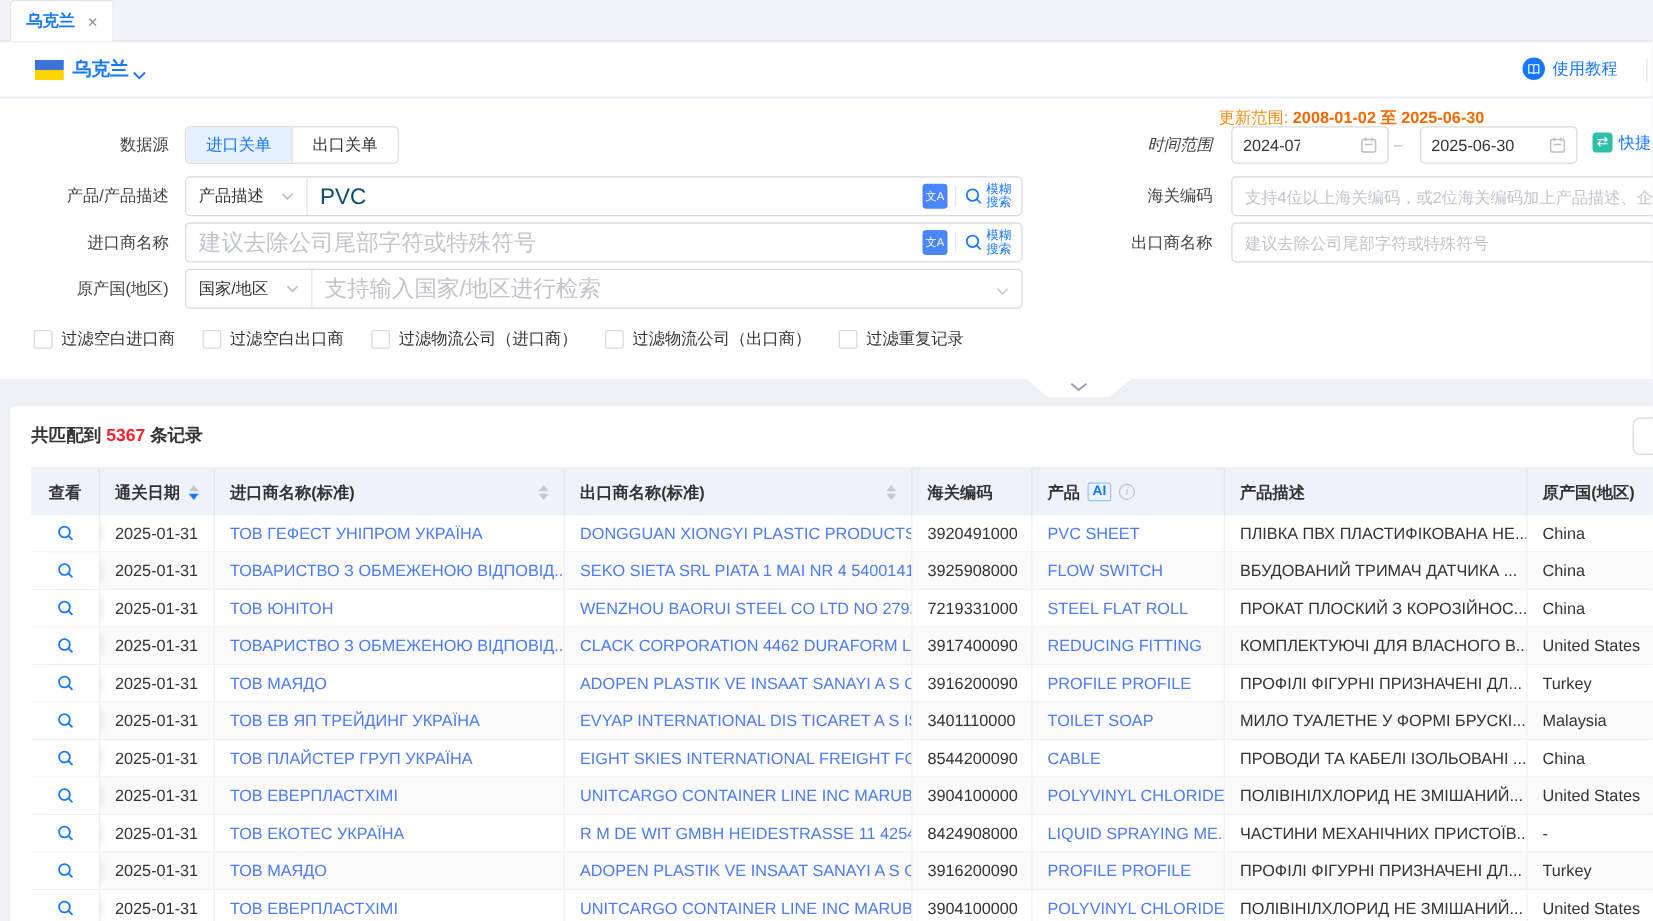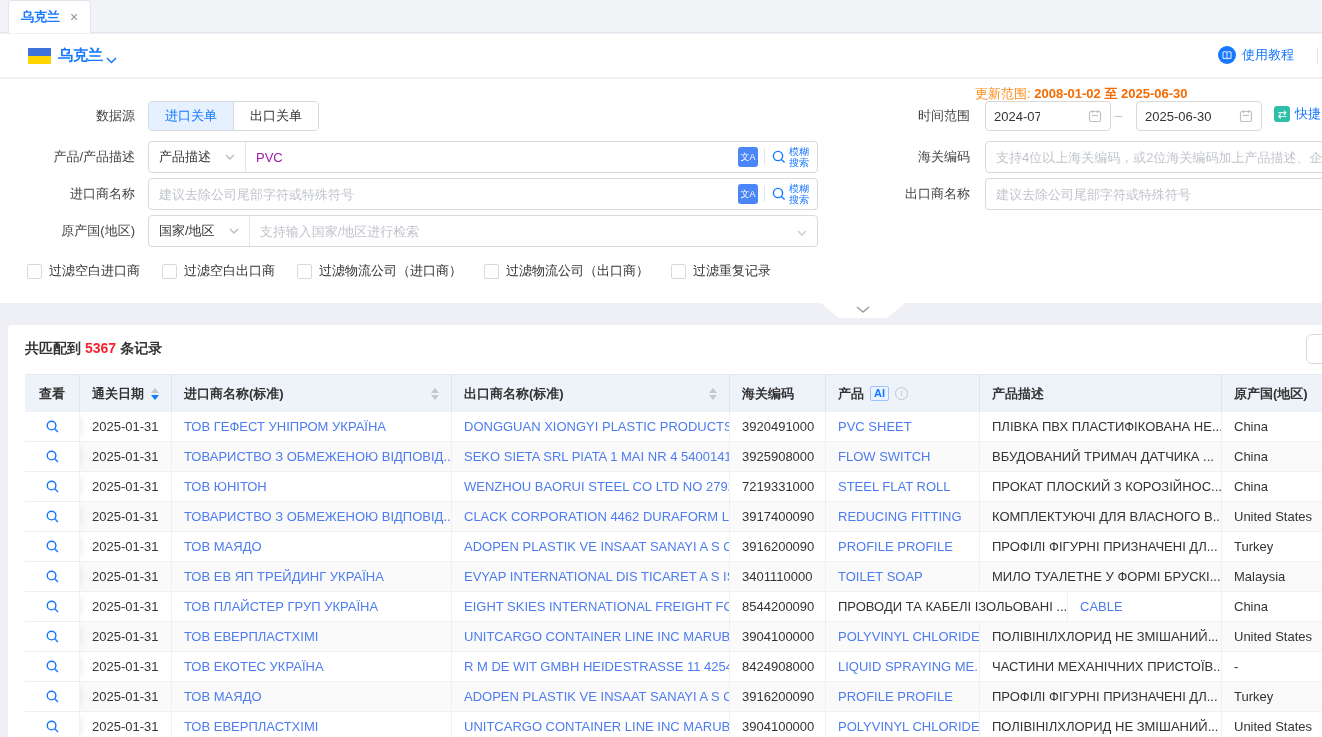--- a/index.html
+++ b/index.html
@@ -48,22 +48,22 @@
     font-family:inherit; background:transparent; }
   .range-sep { position:absolute; top:22px; left:1115px; line-height:30px; color:#bbb; }
   .quick { position:absolute; top:26px; left:1274px; display:flex; align-items:center; gap:5px; color:#1677ff; cursor:pointer; }
   .quick-icon { width:16px; height:16px; border-radius:3px; background:#2fbfa8; color:#fff;
     font-size:11px; line-height:16px; text-align:center; }
 
   .combo { position:absolute; left:148px; height:32px; border:1px solid #d9d9d9; border-radius:4px;
     background:#fff; display:flex; align-items:center; width:670px; }
   .combo-select { display:flex; align-items:center; gap:14px; padding:0 10px; height:100%;
     border-right:1px solid #e5e5e5; cursor:pointer; white-space:nowrap; }
-  .combo input { flex:1; border:none; outline:none; padding:0 10px; font-size:13px;
-    font-family:inherit; color:#a21caf; min-width:0; background:transparent; }
+  .combo input { flex:1; border:none; outline:none; padding:0 10px; font-size:18px;
+    font-family:inherit; color:#0c4a6e; min-width:0; background:transparent; }
   .combo input::placeholder, .plain-input input::placeholder { color:#c0c4cc; }
   .combo-tools { display:flex; align-items:center; gap:6px; padding-right:6px; }
   .trans-icon { width:20px; height:20px; border-radius:3px; background:#4a86f7; color:#fff;
     font-size:9px; display:flex; align-items:center; justify-content:center; cursor:pointer; }
   .tool-div { width:1px; height:16px; background:#e3e5ea; }
   .fuzzy { display:flex; align-items:center; gap:2px; color:#1677ff; cursor:pointer; }
   .fuzzy-text { font-size:10px; line-height:11px; width:22px; }
   .plain-input { position:absolute; left:985px; width:360px; height:32px; border:1px solid #d9d9d9;
     border-radius:4px; background:#fff; display:flex; align-items:center; }
   .plain-input input { flex:1; border:none; outline:none; padding:0 10px; font-size:13px;
@@ -158,21 +158,21 @@
       <span class="uto">至</span>
       <span class="udate">2025-06-30</span>
     </div>
 
     <div class="f-label" style="left:0;top:22px;width:135px;">数据源</div>
     <div class="seg-group">
       <div class="seg active">进口关单</div>
       <div class="seg">出口关单</div>
     </div>
 
-    <div class="f-label" style="left:850px;top:22px;width:120px;">时间范围</div>
+    <div class="f-label" style="left:850px;top:22px;width:120px;font-style:italic;">时间范围</div>
     <div class="date-input" style="left:985px;gap:48px;">
       <input value="2024-07-01" style="">
       <svg class="caret-svg" width="14" height="14" viewBox="0 0 14 14">
           <rect x="1.5" y="2.5" width="11" height="10" rx="1.5" fill="none" stroke="#bfbfbf" stroke-width="1.2"></rect>
           <line x1="4.5" y1="1" x2="4.5" y2="4" stroke="#bfbfbf" stroke-width="1.2"></line>
           <line x1="9.5" y1="1" x2="9.5" y2="4" stroke="#bfbfbf" stroke-width="1.2"></line>
           <line x1="4" y1="6.5" x2="10" y2="6.5" stroke="#bfbfbf" stroke-width="1.2"></line>
         </svg>
     </div>
     <div class="range-sep">–</div>
@@ -437,22 +437,22 @@
             <div class="td col-view">
               <svg width="15" height="15" viewBox="0 0 16 16">
                 <circle cx="7" cy="7" r="4.6" fill="none" stroke="#1677ff" stroke-width="1.5"></circle>
                 <line x1="10.4" y1="10.4" x2="13.8" y2="13.8" stroke="#1677ff" stroke-width="1.5"></line>
               </svg>
             </div>
             <div class="td col-date">2025-01-31</div>
             <div class="td col-importer link">ТОВ ПЛАЙСТЕР ГРУП УКРАЇНА</div>
             <div class="td col-exporter link">EIGHT SKIES INTERNATIONAL FREIGHT FOR...</div>
             <div class="td col-hs">8544200090</div>
+            <div class="td col-product link">CABLE</div>
             <div class="td col-desc">ПРОВОДИ ТА КАБЕЛІ ІЗОЛЬОВАНІ ...</div>
-            <div class="td col-product link">CABLE</div>
             <div class="td col-origin">China</div>
           </div>
 
           <div class="tr">
             <div class="td col-view">
               <svg width="15" height="15" viewBox="0 0 16 16">
                 <circle cx="7" cy="7" r="4.6" fill="none" stroke="#1677ff" stroke-width="1.5"></circle>
                 <line x1="10.4" y1="10.4" x2="13.8" y2="13.8" stroke="#1677ff" stroke-width="1.5"></line>
               </svg>
             </div>

